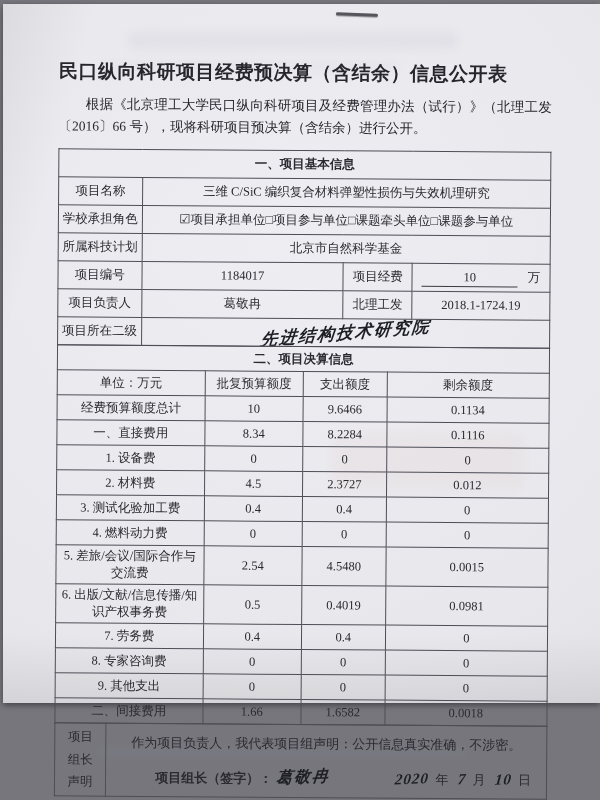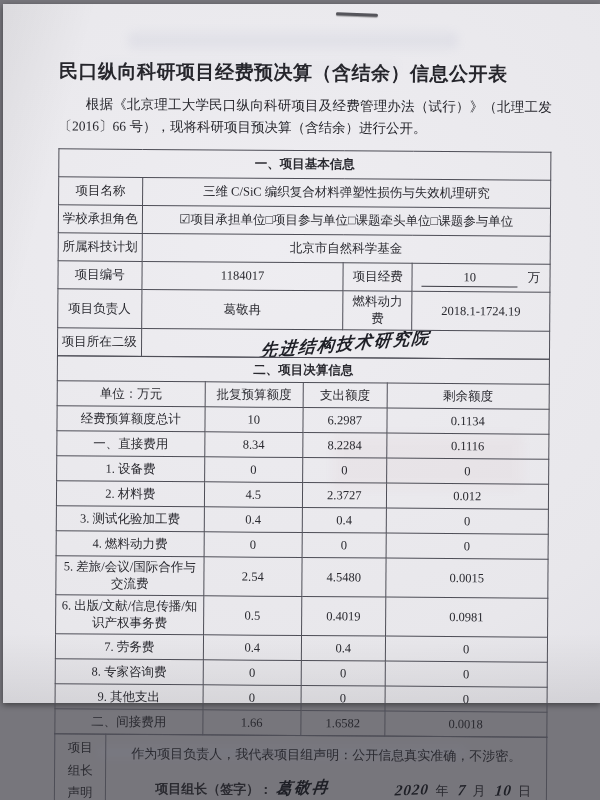--- a/index.html
+++ b/index.html
@@ -122,21 +122,21 @@
           <td>项目编号</td>
           <td>1184017</td>
           <td>项目经费</td>
           <td>
             <span class="uline">10</span><span>万</span>
           </td>
         </tr>
         <tr>
           <td>项目负责人</td>
           <td>葛敬冉</td>
-          <td>燃料动力费</td>
+          <td>北理工发</td>
           <td>2018.1-1724.19</td>
         </tr>
         <tr>
           <td>项目所在二级</td>
           <td colspan="3">
             <span class="hand big">先进结构技术研究院</span>
           </td>
         </tr>
       </tbody>
         </table>
@@ -154,21 +154,21 @@
         </tr>
         <tr>
           <td>单位：万元</td>
           <td>批复预算额度</td>
           <td>支出额度</td>
           <td>剩余额度</td>
         </tr>
         <tr>
           <td>经费预算额度总计</td>
           <td>10</td>
-          <td>6.2987</td>
+          <td>9.6466</td>
           <td>0.1134</td>
         </tr>
         <tr>
           <td class="left">一、直接费用</td>
           <td>8.34</td>
           <td>8.2284</td>
           <td>0.1116</td>
         </tr>
         <tr>
           <td class="left">1. 设备费</td>

